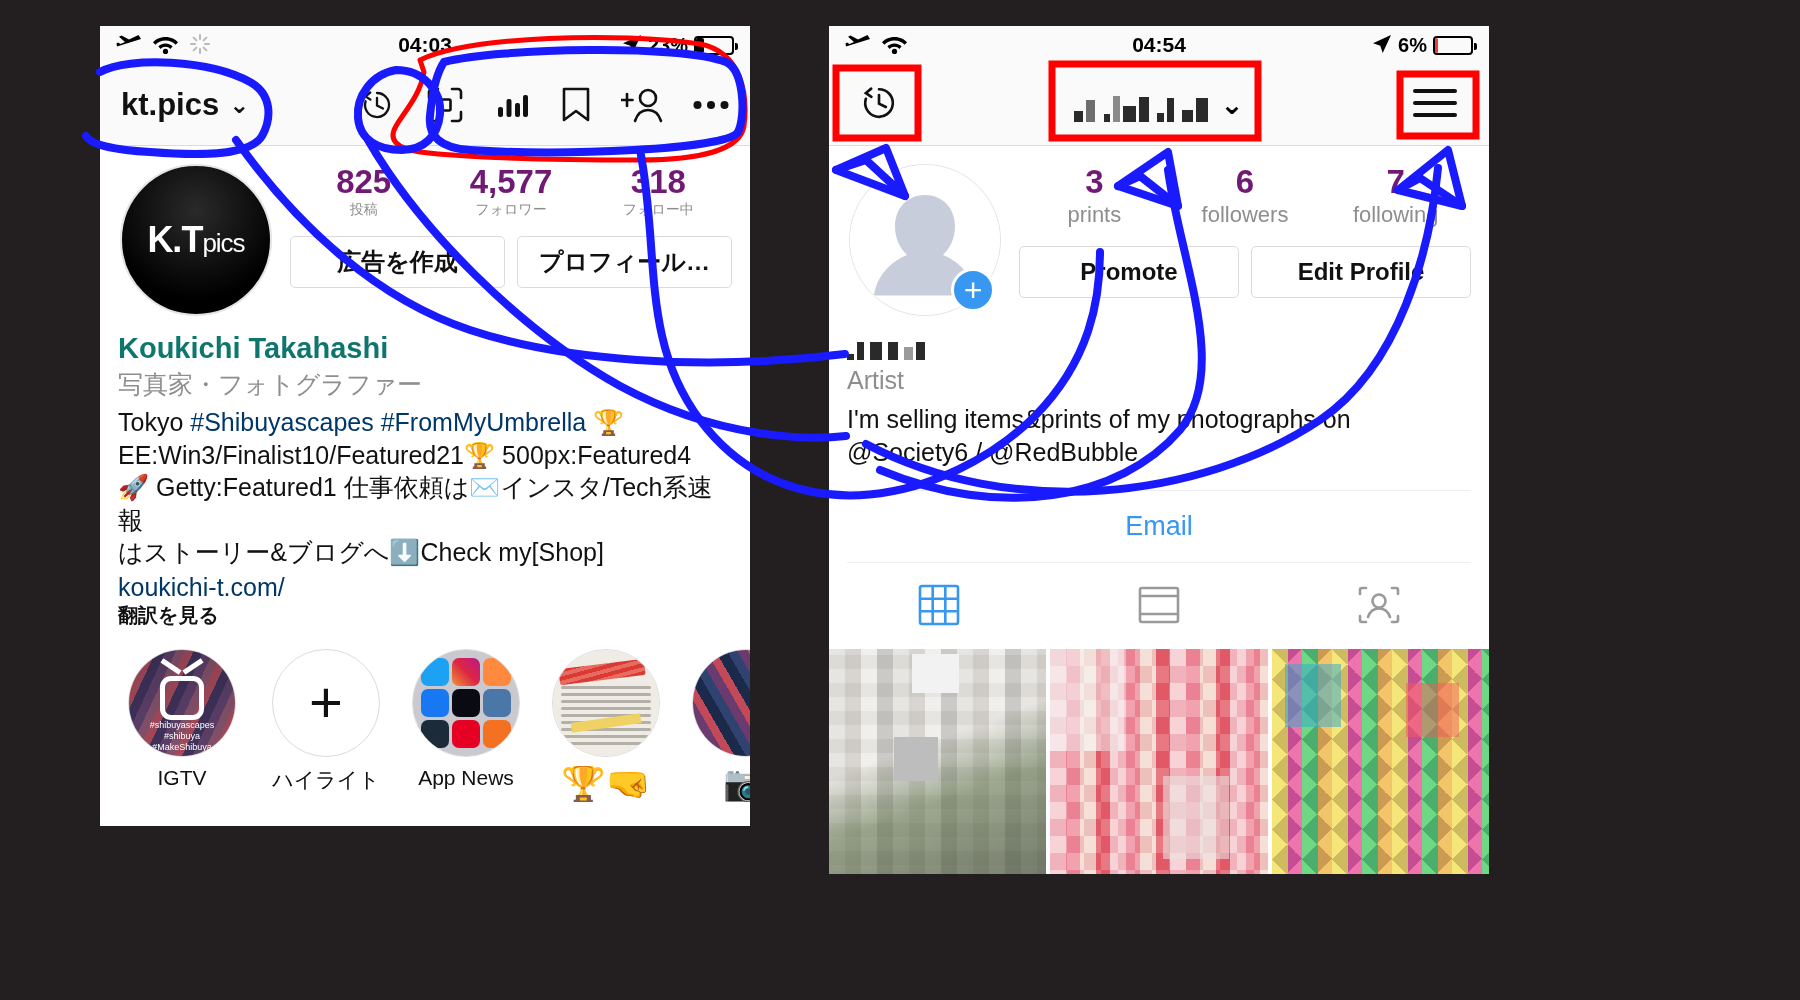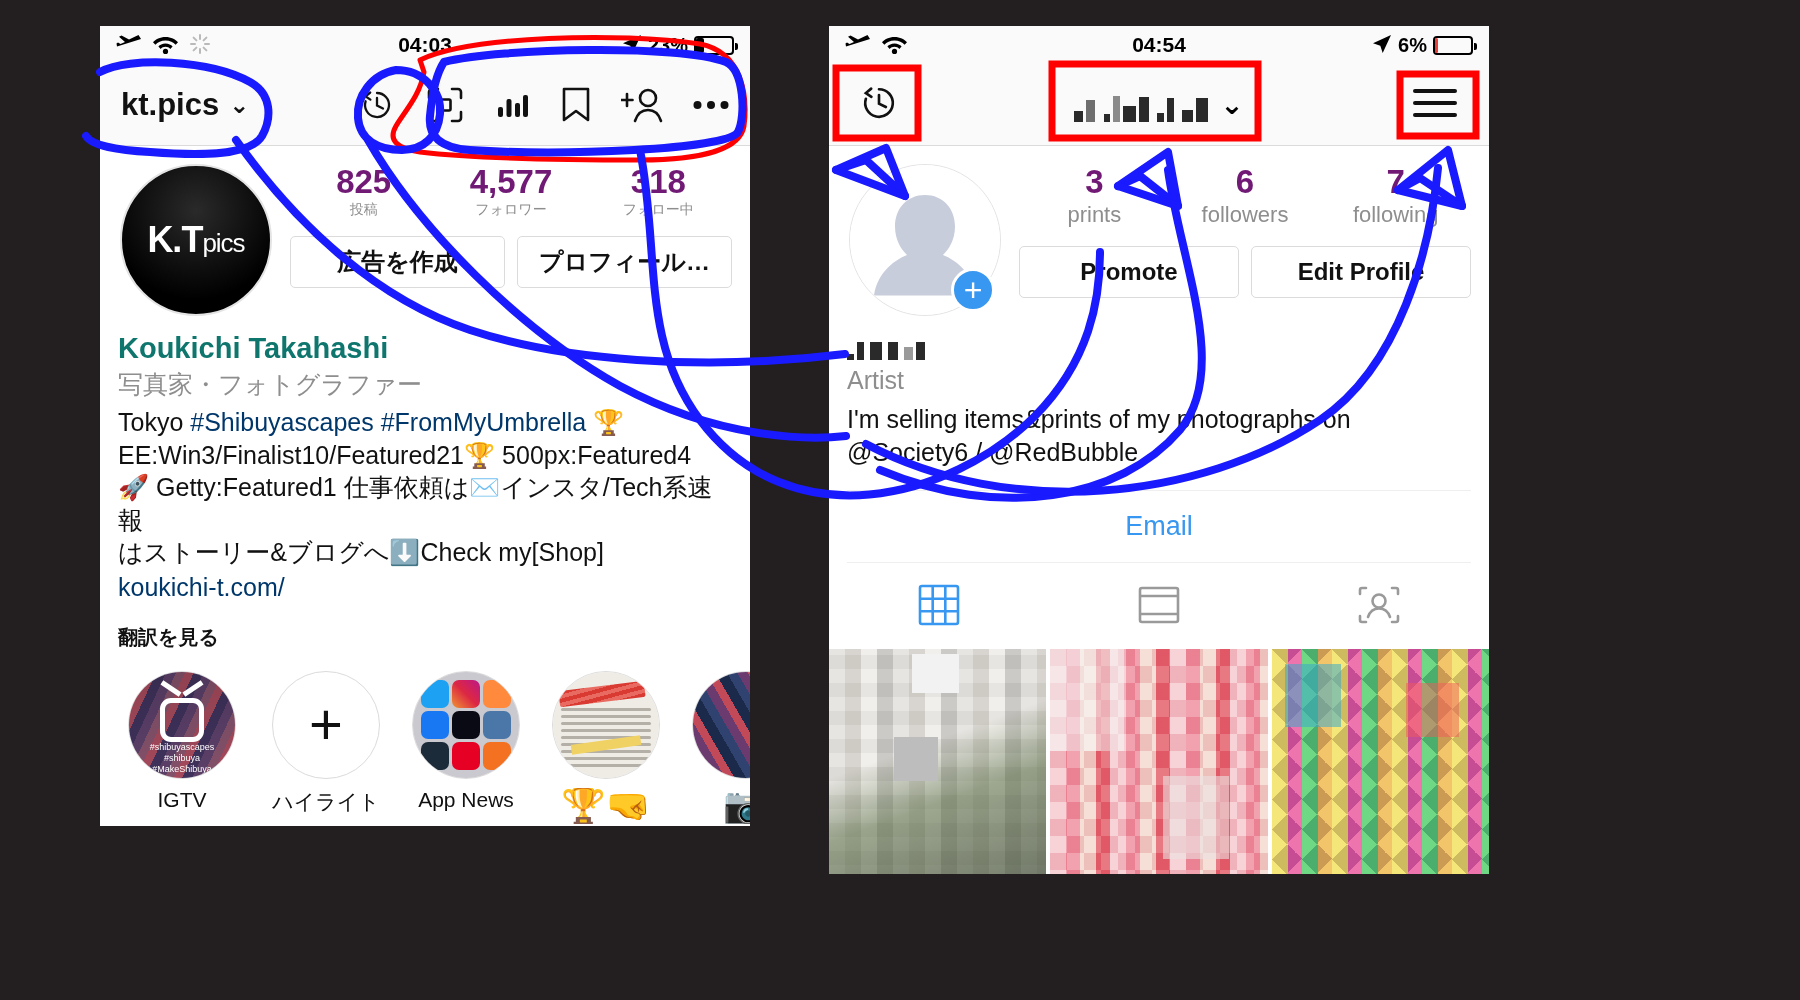--- a/index.html
+++ b/index.html
@@ -87,21 +87,21 @@
     font-size:24px; font-weight:bold; color:#111;
   }
 
   
   .bio { padding: 16px 18px 0 18px; }
   .fullname { font-size:29px; font-weight:bold; color:#0f766e; }
   .category { font-size:25px; color:#8e8e8e; margin-top:3px; }
   .biotext { font-size:25px; color:#111; line-height:1.30; margin-top:5px; white-space:pre-wrap; }
   .biotext .tag { color:#00376b; }
   .link { font-size:25px; color:#00376b; margin-top:4px; }
-  .translate { font-size:20px; font-weight:bold; color:#111; margin-top:22px; }
+  .translate { font-size:20px; font-weight:bold; color:#111; }
 
   
   .highlights { display:flex; padding: 20px 14px 0 14px; gap:4px; align-items:flex-start; }
   .hl { flex:0 0 auto; width:136px; text-align:center; position:relative; }
   .hl-circle {
     width:108px; height:108px; border-radius:50%; margin:0 auto;
     border:1px solid #dbdbdb; overflow:hidden; display:flex; align-items:center; justify-content:center;
     background:#fff; position:relative;
   }
   .hl-label { font-size:21px; color:#111; margin-top:9px; white-space:nowrap; overflow:hidden;}

